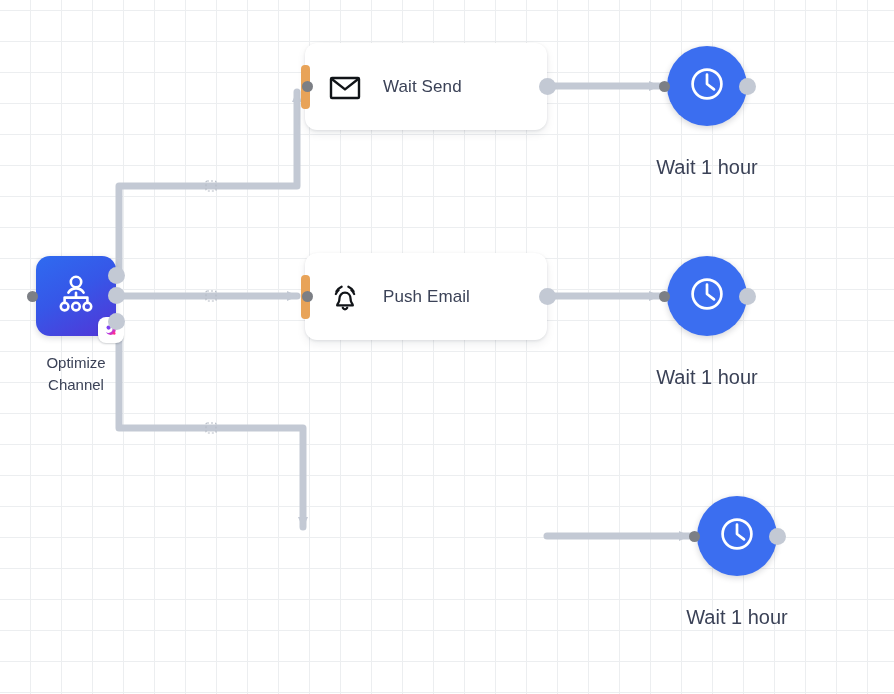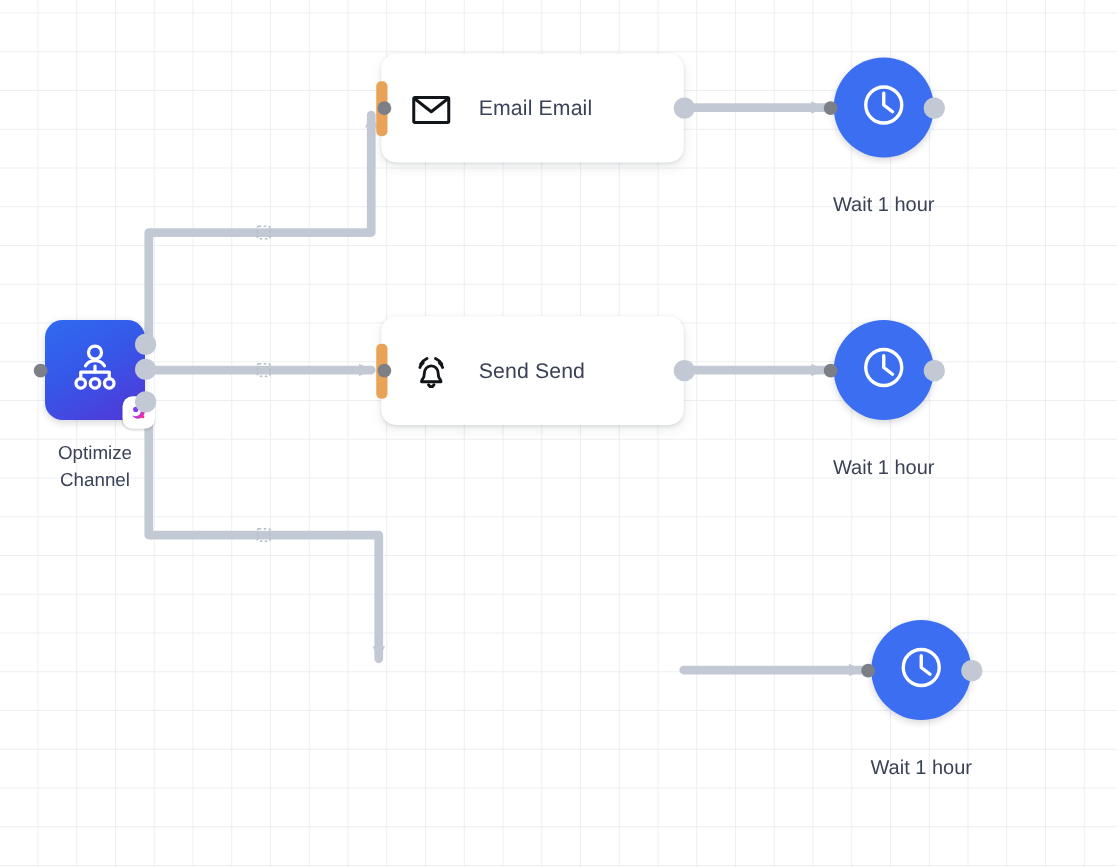--- a/index.html
+++ b/index.html
@@ -123,21 +123,21 @@
     height: 80px;
     border-radius: 50%;
     background: #3b6ef0;
     box-shadow: 0 2px 6px rgba(16,24,40,.18);
     display: flex;
     align-items: center;
     justify-content: center;
   }
   .wait-caption {
     position: absolute;
-    font-size: 16px;
+    font-size: 20px;
     color: #3b4257;
     white-space: nowrap;
     text-align: center;
   }
 </style>
 </head>
 <body>
 
 <div id="canvas">
 
@@ -211,38 +211,38 @@
 Channel</div>
 
   <div class="node-card" style="left:305px; top:43px; width:242px; height:87px;">
     <div class="card-tab"></div>
     <div class="card-icon">
       <svg width="40" height="40" viewBox="0 0 40 40" fill="none" stroke="#111418" stroke-width="2.4" stroke-linejoin="round">
         <rect x="6" y="11" width="28" height="20" rx="1"></rect>
         <path d="M6.8 12 L20 22.4 L33.2 12"></path>
       </svg>
     </div>
-    <div class="card-label">Email Email</div>
+    <div class="card-label">Wait Send</div>
     <div class="port in-dark" style="left:-3px; top:38px;"></div>
     <div class="port out" style="left:234px; top:35px;"></div>
   </div>
 
   <div class="node-card" style="left:305px; top:253px; width:242px; height:87px;">
     <div class="card-tab"></div>
     <div class="card-icon">
       <svg width="40" height="40" viewBox="0 0 40 40" fill="none" stroke="#111418" stroke-width="2.3" stroke-linecap="round" stroke-linejoin="round">
         <path d="M12.2 28.4c0-1.3.7-1.9 1.3-2.8.7-1 .9-2 .9-3.6 0-3.6 2.3-6.3 5.6-6.3s5.6 2.7 5.6 6.3c0 1.6.2 2.6.9 3.6.6.9 1.3 1.5 1.3 2.8z"></path>
         <path d="M17.8 30.8c.5 1 1.3 1.5 2.2 1.5s1.7-.5 2.2-1.5"></path>
         <path d="M13.6 13.2c-1.3 1-2.2 2.3-2.7 3.8"></path>
         <path d="M26.4 13.2c1.3 1 2.2 2.3 2.7 3.8"></path>
         <path d="M16.6 9.8c-2.2 1-4 2.6-5.1 4.6"></path>
         <path d="M23.4 9.8c2.2 1 4 2.6 5.1 4.6"></path>
       </svg>
     </div>
-    <div class="card-label">Send Send</div>
+    <div class="card-label">Push Email</div>
     <div class="port in-dark" style="left:-3px; top:38px;"></div>
     <div class="port out" style="left:234px; top:35px;"></div>
   </div>
 
 
   <div class="wait-node" style="left:667px; top:46px;">
     <span>
       <svg width="46" height="46" viewBox="0 0 46 46" fill="none" stroke="#ffffff" stroke-width="2.7" stroke-linecap="round" stroke-linejoin="round">
         <circle cx="23" cy="23" r="14.4"></circle>
         <path d="M23 13.6 L23 23 L30 28.4"></path>

